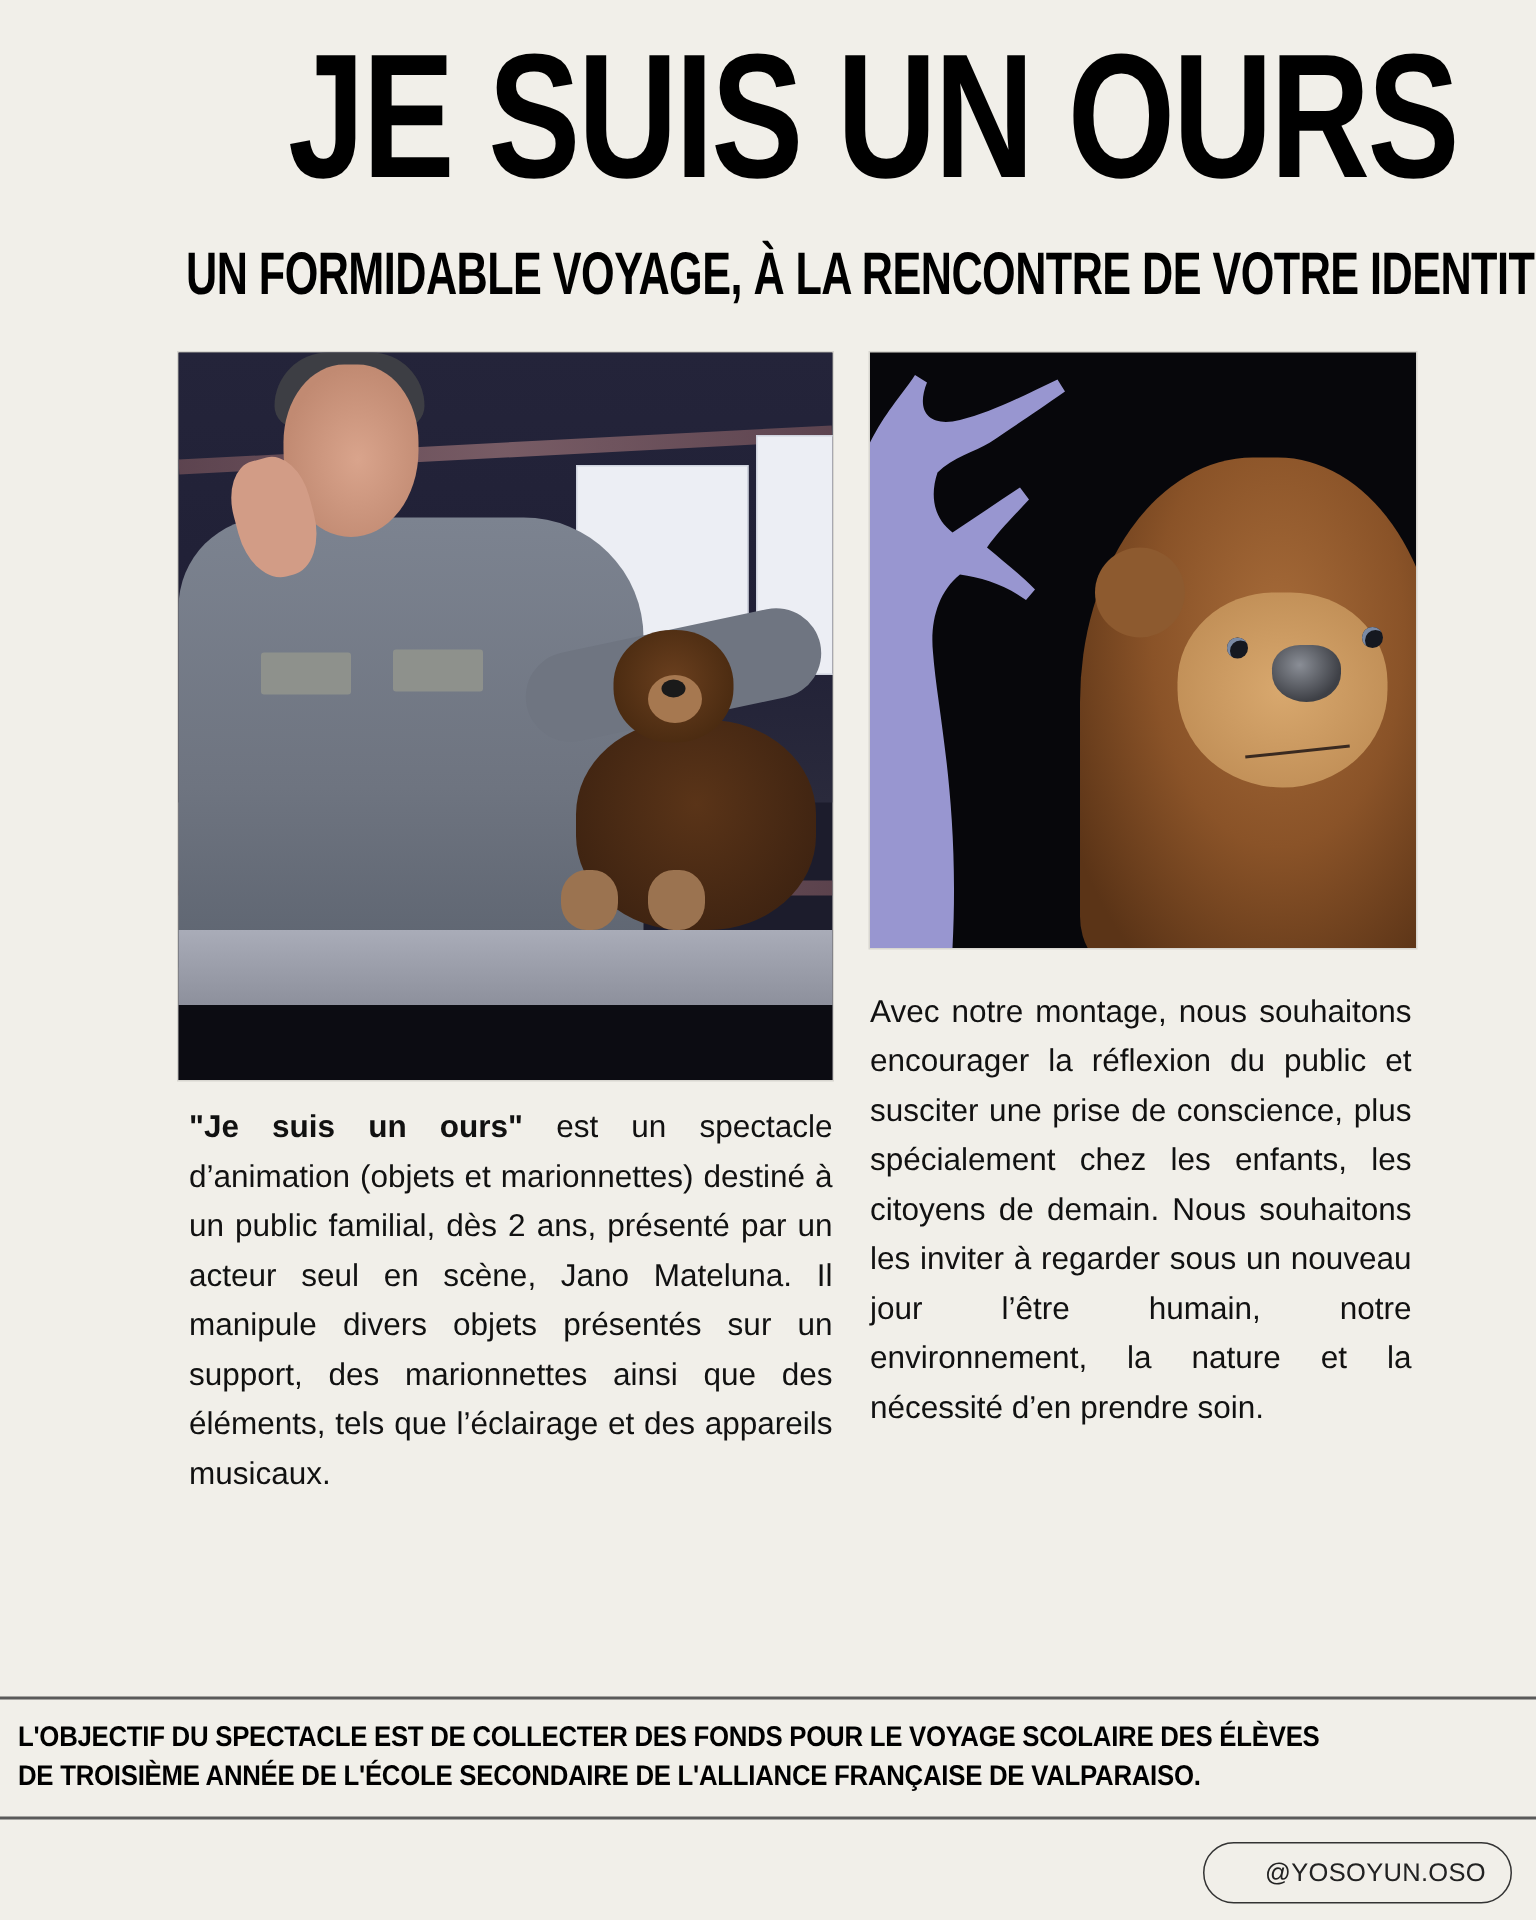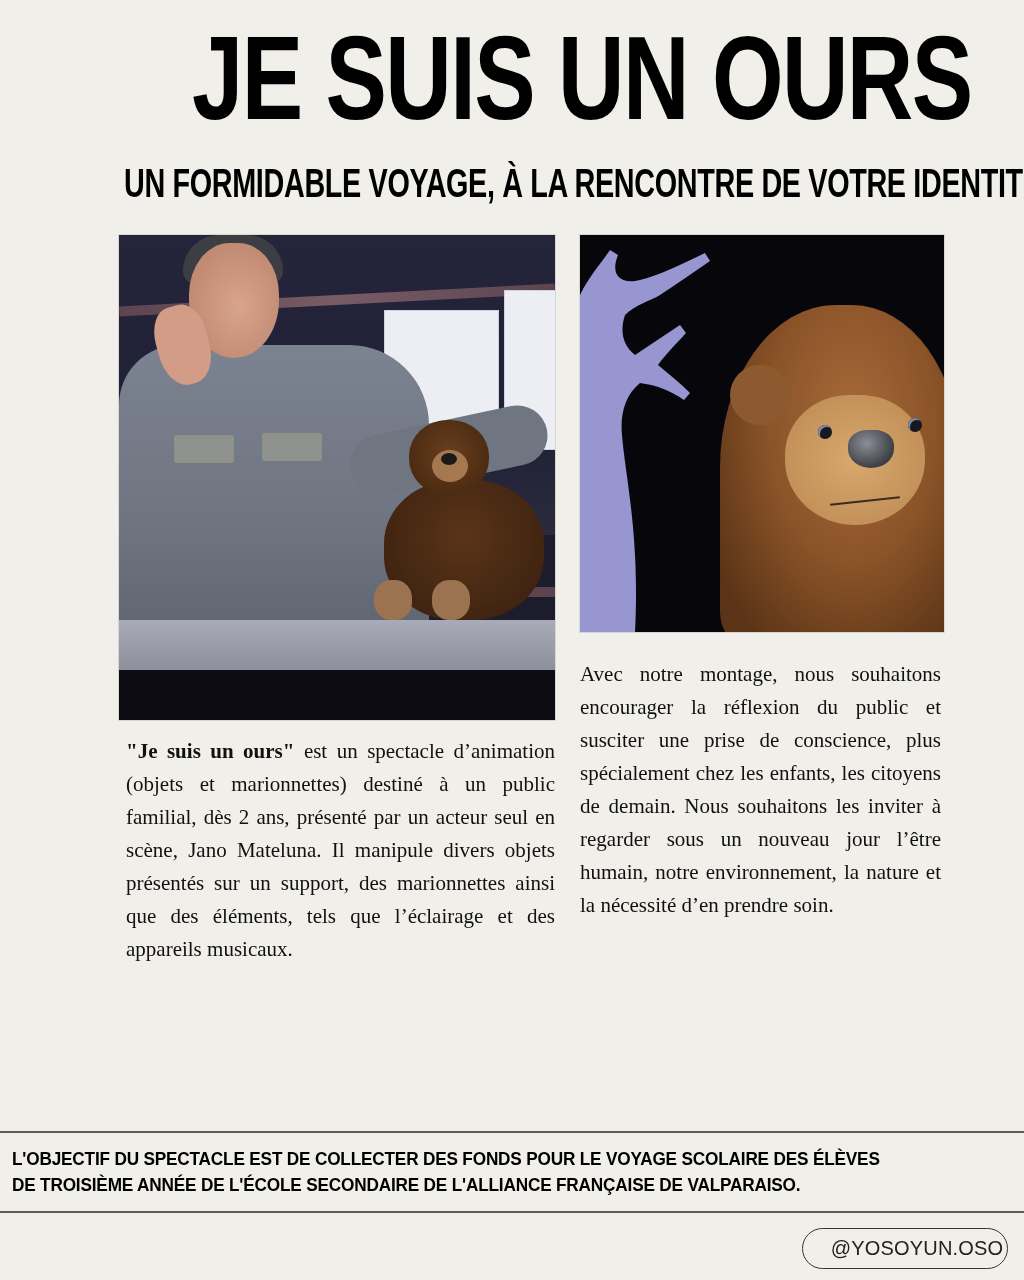--- a/index.html
+++ b/index.html
@@ -84,21 +84,21 @@
     .p2-ear { position:absolute; left:150px; top:130px; width:60px; height:60px; background:#8d5a2f; border-radius:50%; }
     .p2-face { position:absolute; left:205px; top:160px; width:140px; height:130px;
       background: radial-gradient(ellipse at 50% 50%, #d8a86e 0%, #c08e56 80%); border-radius: 46% 46% 50% 50%; }
     .p2-eye { position:absolute; width:14px; height:14px; background:#151820; border-radius:50%; box-shadow: inset 2px 2px 0 #7a8aa5; }
     .p2-nose { position:absolute; left:268px; top:195px; width:46px; height:38px;
       background: radial-gradient(ellipse at 40% 35%, #8a8e96 0%, #3e4046 70%); border-radius: 45% 45% 55% 55%; }
     .p2-mouth { position:absolute; left:250px; top:265px; width:70px; height:2px; background:#3a2a20; transform: rotate(-6deg); }
 
     .para {
       position: absolute;
-      font-family: Liberation Serif, serif;
+      font-family: Liberation Sans, sans-serif;
       font-size: 21px;
       line-height: 33px;
       color: #111;
       text-align: justify;
       text-align-last: left;
     }
     .para-1 { left: 126px; top: 735px; width: 429px; }
     .para-2 { left: 580px; top: 658px; width: 361px; }
     .para b { font-weight: 700; }
 
@@ -117,21 +117,21 @@
       transform-origin: left top;
       letter-spacing: -0.2px;
     }
     .handle {
       position: absolute;
       left: 802px; top: 1228px;
       width: 206px; height: 41px;
       border: 1.5px solid #333;
       border-radius: 22px;
       display: flex; align-items: center; justify-content: center;
-      font-size: 20px;
+      font-size: 17px;
       color: #222;
       padding-left: 24px;
       letter-spacing: 0.2px;
     }
   </style>
 </head>
 <body>
 
 <h1 class="title">JE SUIS UN OURS</h1>
 <h2 class="subtitle">UN FORMIDABLE VOYAGE, À LA RENCONTRE DE VOTRE IDENTITÉ</h2>

